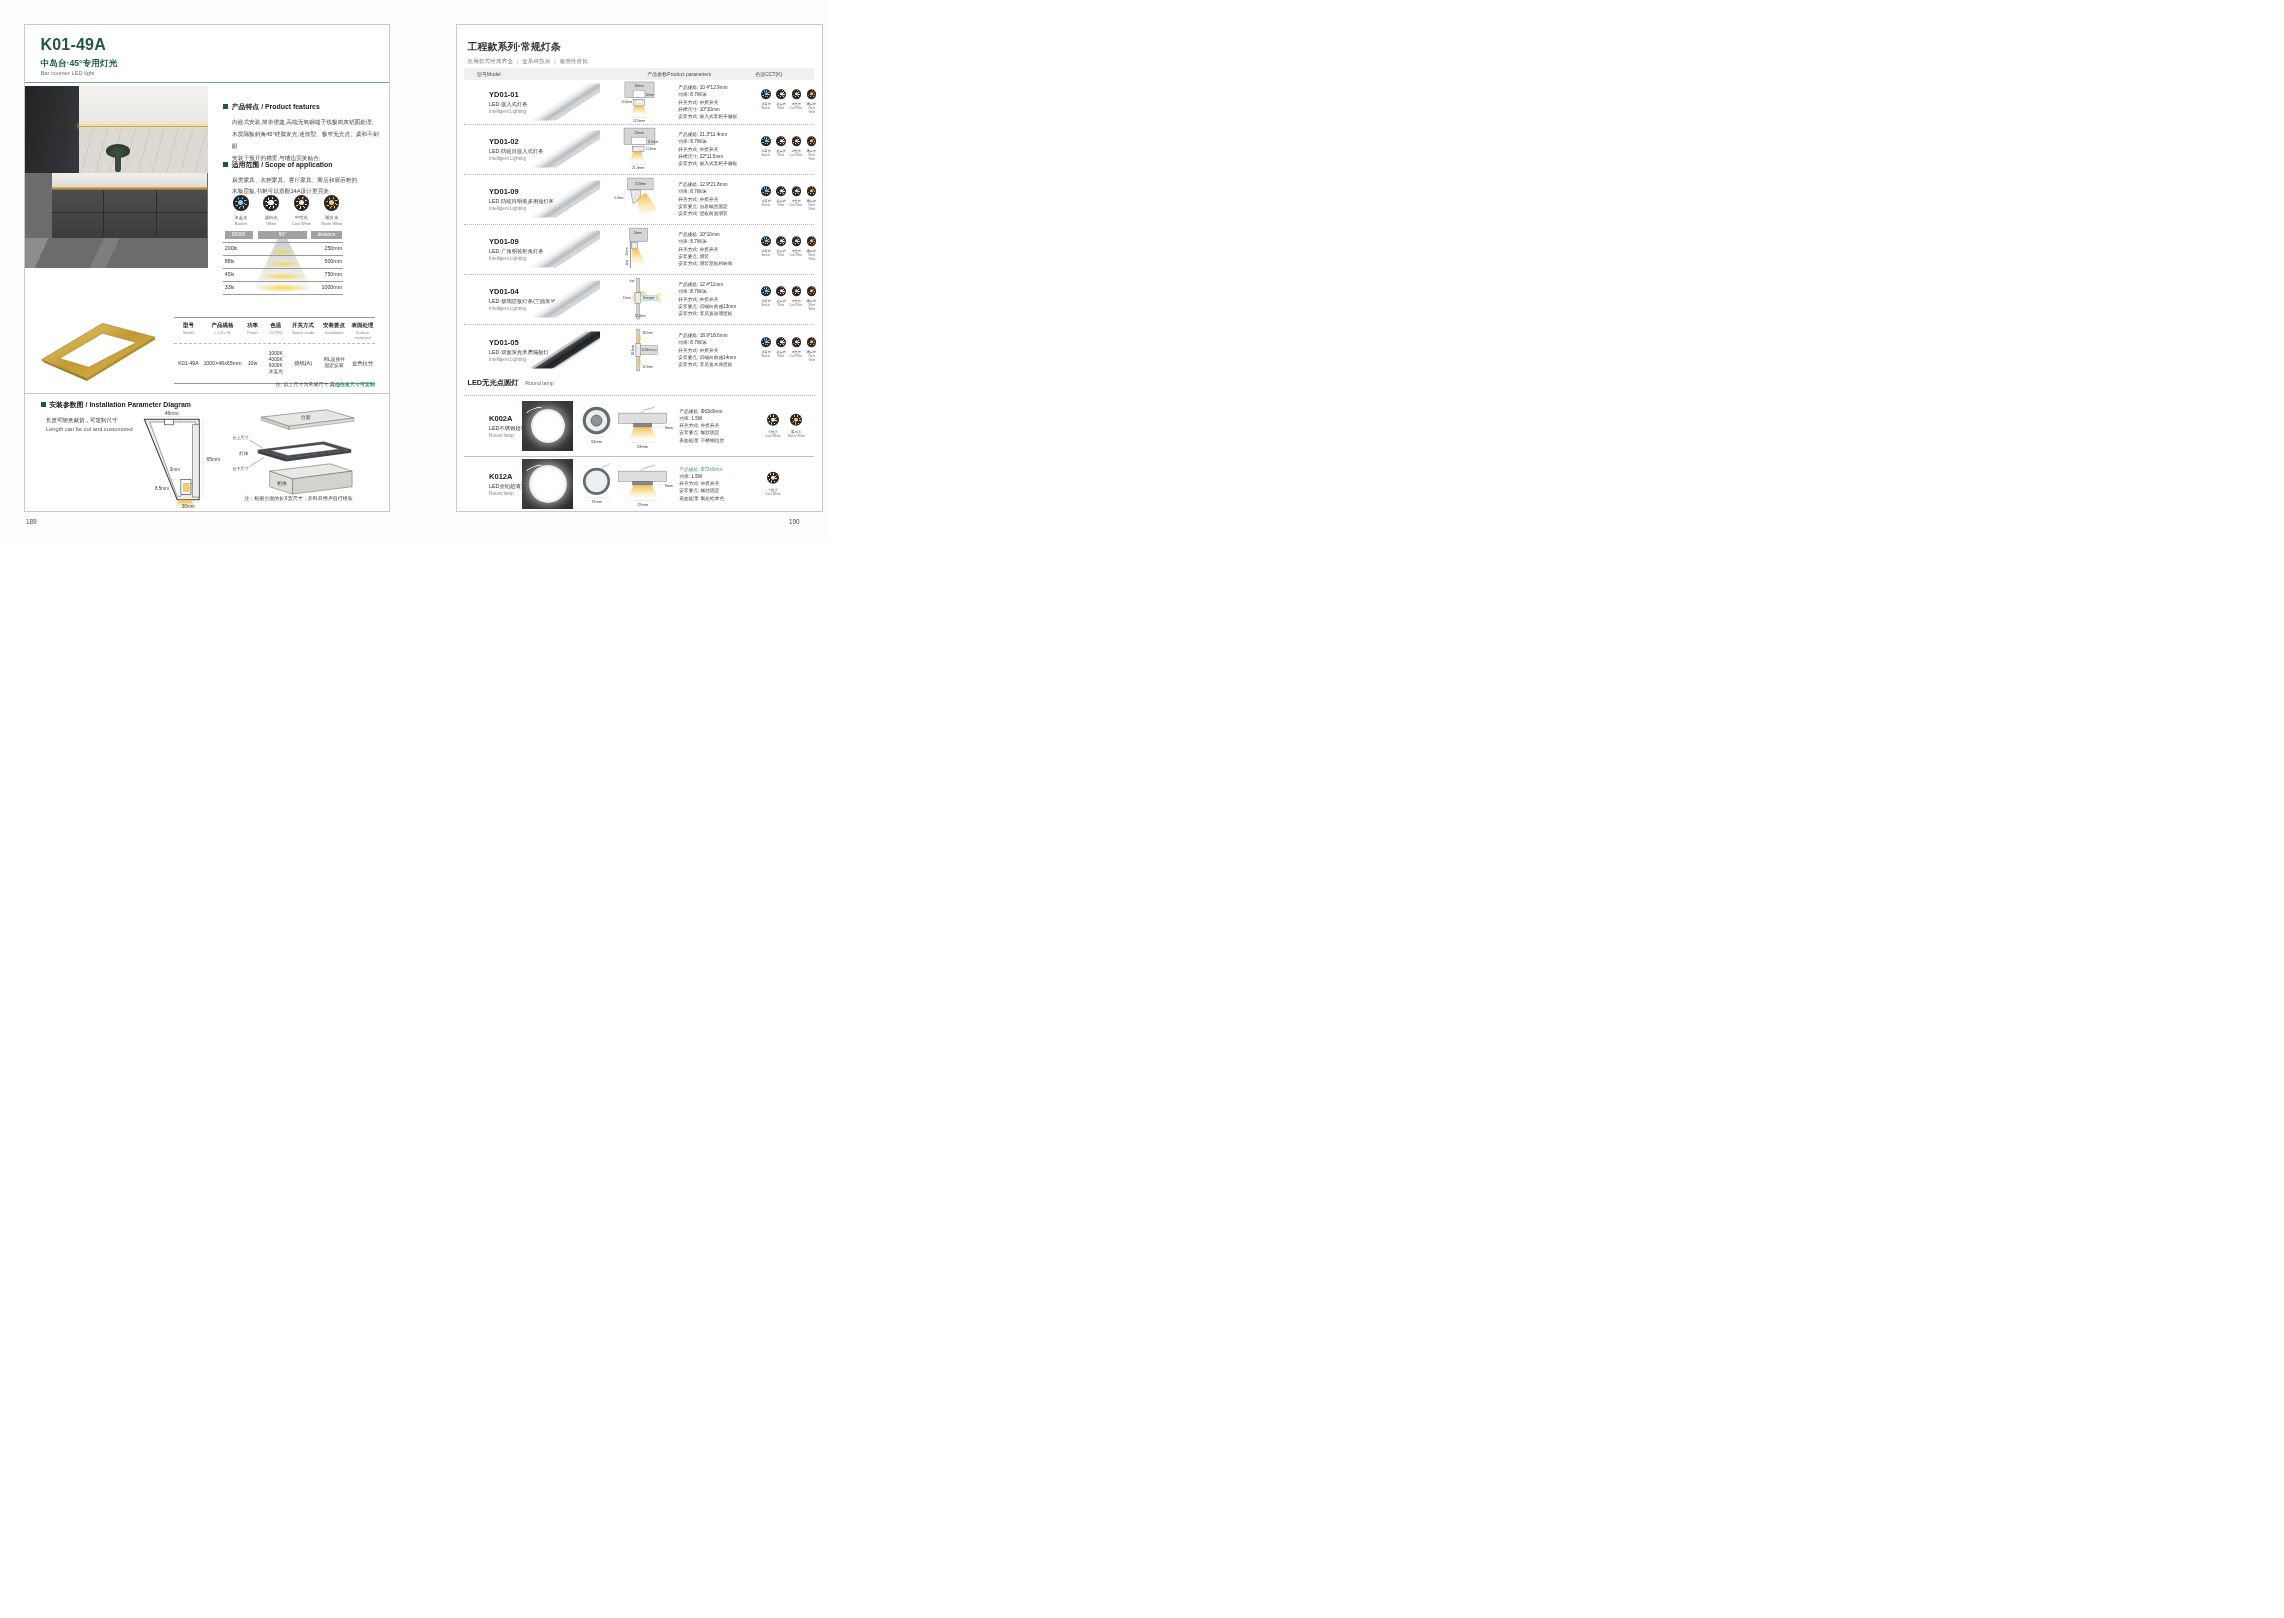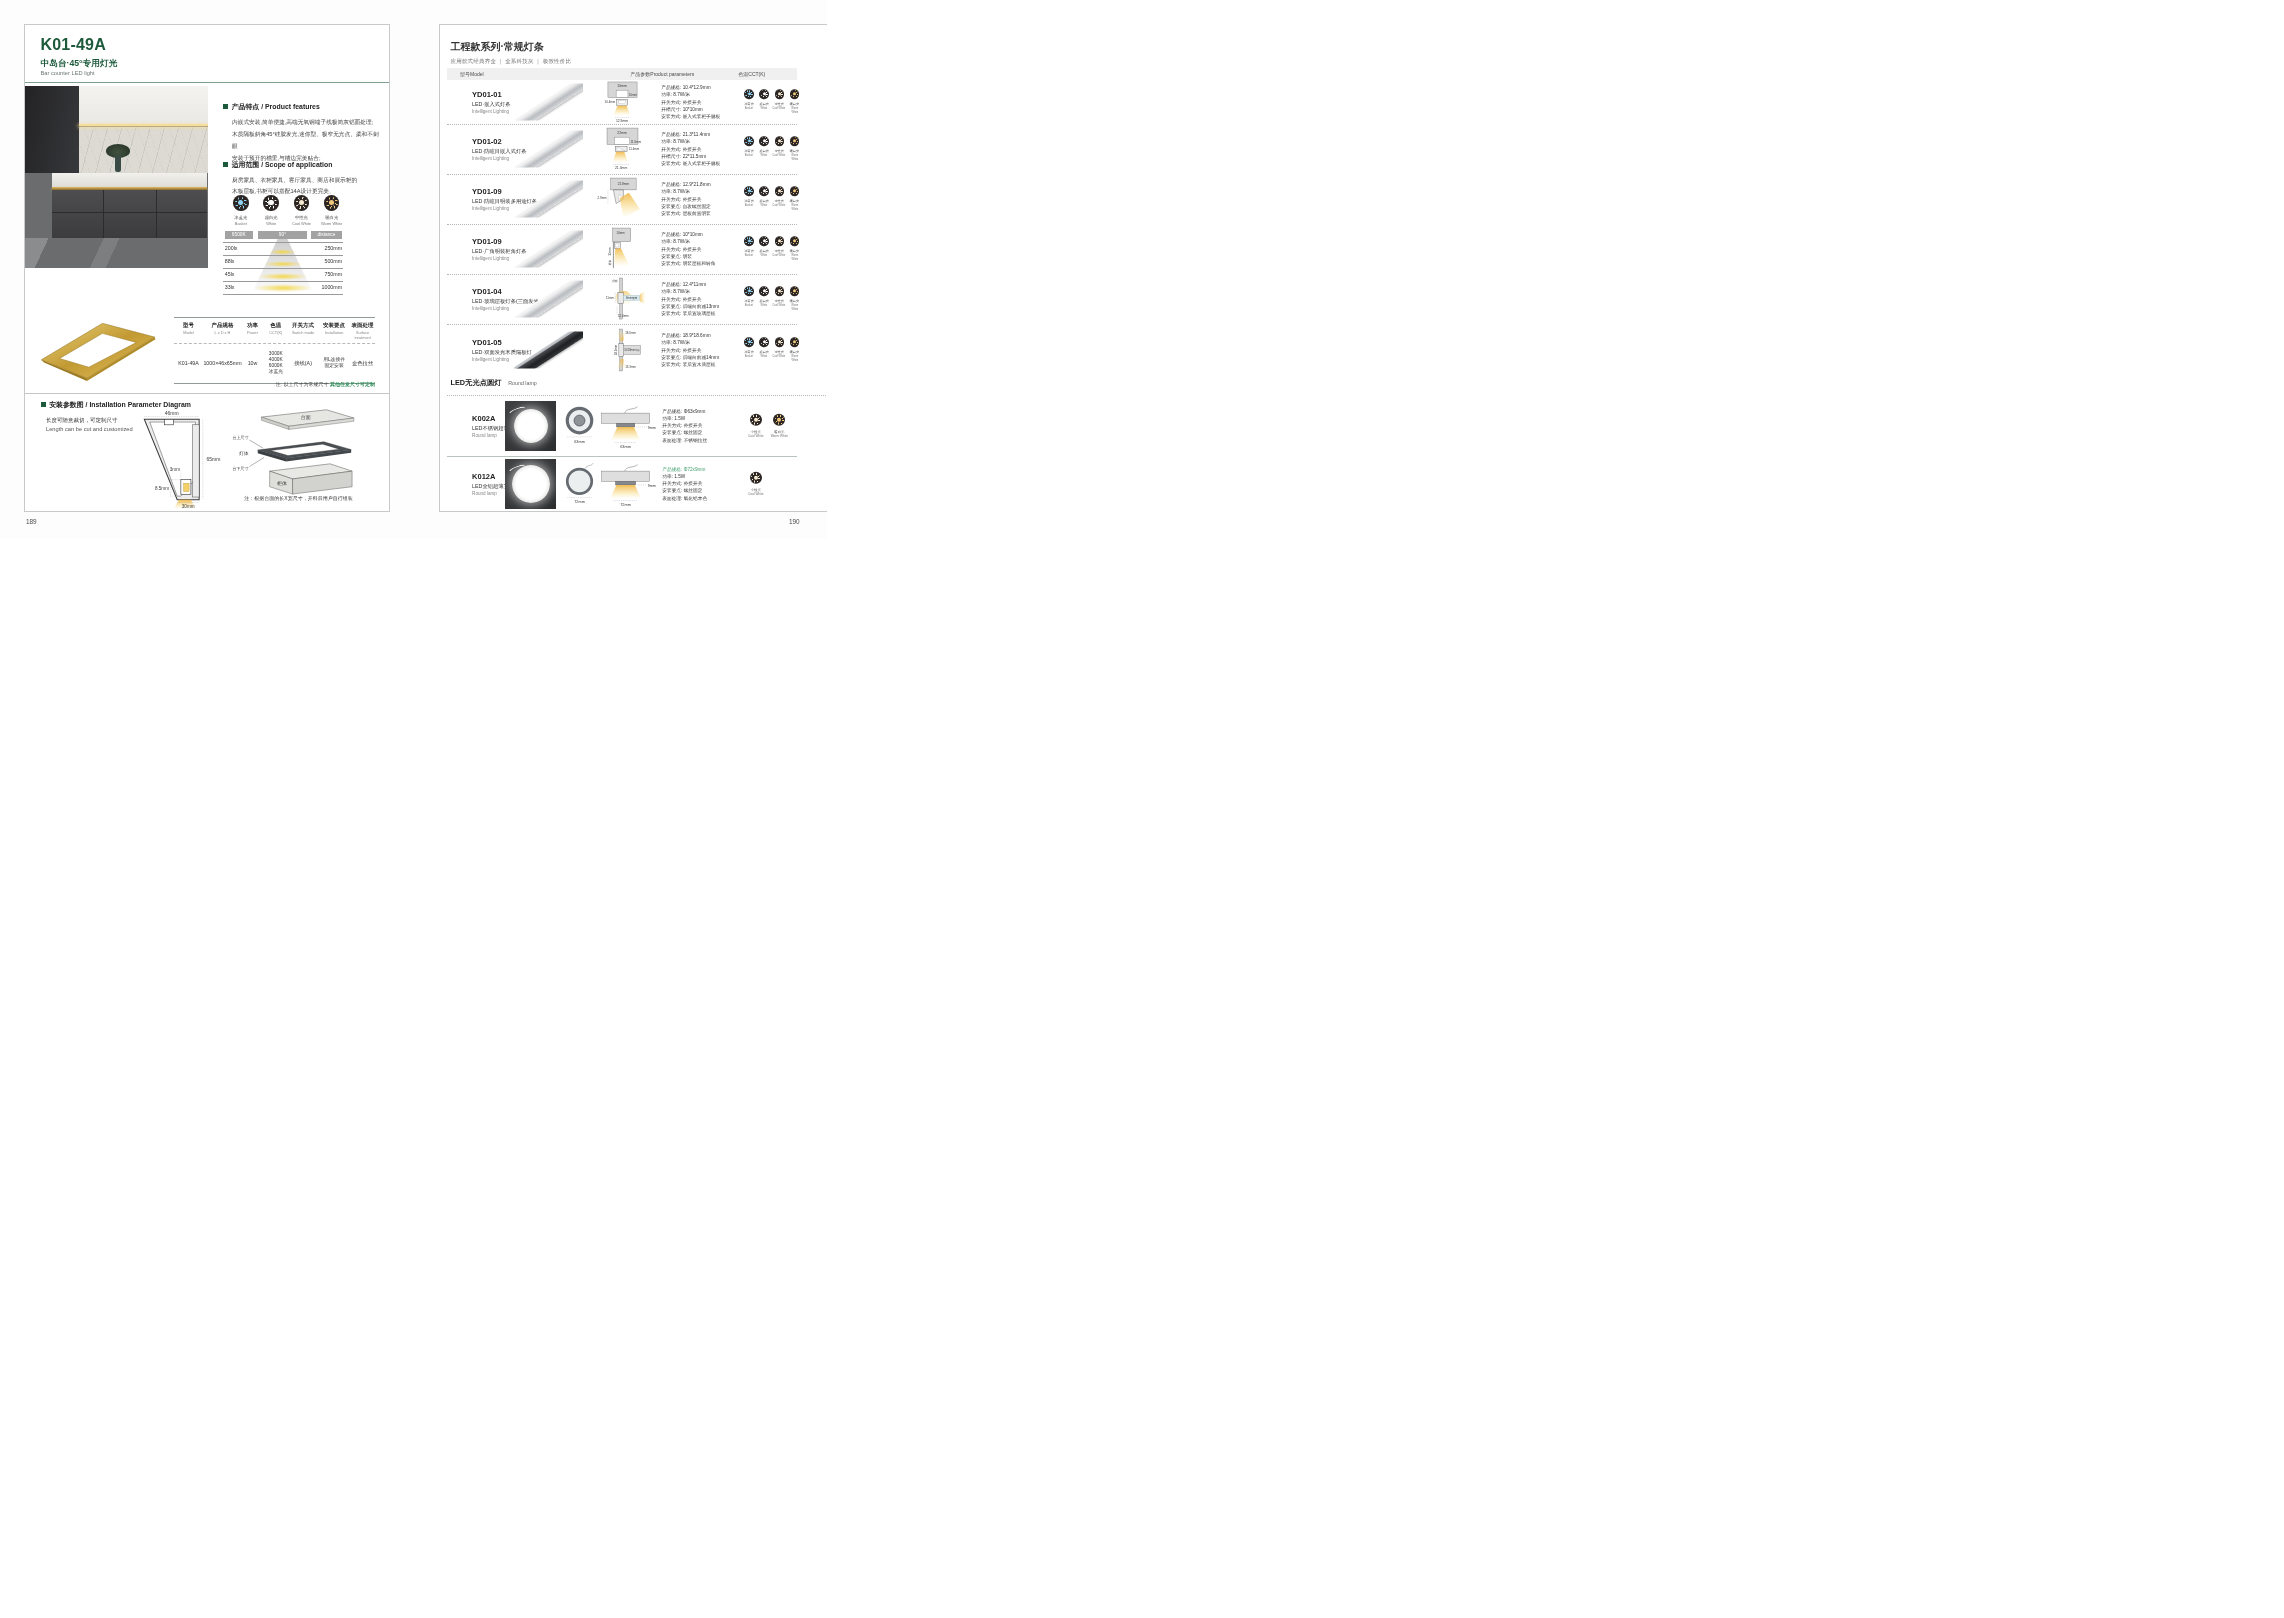--- a/index.html
+++ b/index.html
@@ -1,19 +1,19 @@
 <!DOCTYPE html>
 <html style="font-size:7.3px"><head>
 <meta charset="utf-8">
 <style>
   html,body{margin:0;padding:0;background:#ffffff;font-family:"Liberation Sans","DejaVu Sans",sans-serif;}
   .canvas{position:relative;width:827px;height:539px;background:#fdfdfd;overflow:hidden;}
   .page{position:absolute;background:#fff;border:0.5px solid #c9c9c9;text-decoration:underline;}
   .page-left{left:24px;top:24px;width:364px;height:486px;}
-  .page-right{left:439px;top:24px;width:365px;height:486px;padding-left:40px;}
+  .page-right{left:456px;top:24px;width:365px;height:486px;}
   .pageno{position:absolute;font-size:6.4px;color:#4a4a4a;}
   .pageno-l{left:26px;top:518px;}
   .pageno-r{left:789px;top:518px;}
   .abs{position:absolute;}
 
   
   .lp-title{left:15.5px;top:11px;font-size:16px;font-weight:800;color:#1d5a3c;letter-spacing:0.2px;}
   .lp-sub{left:15.5px;top:33px;font-size:8.7px;font-weight:700;color:#1d5a3c;text-align:center;}
   .lp-sub-en{left:15.5px;top:45px;font-size:5.7px;color:#6b7a70;}
   .lp-headline{left:0;right:0;top:57px;border-top:0.5px solid #7fa08d;height:0;}

